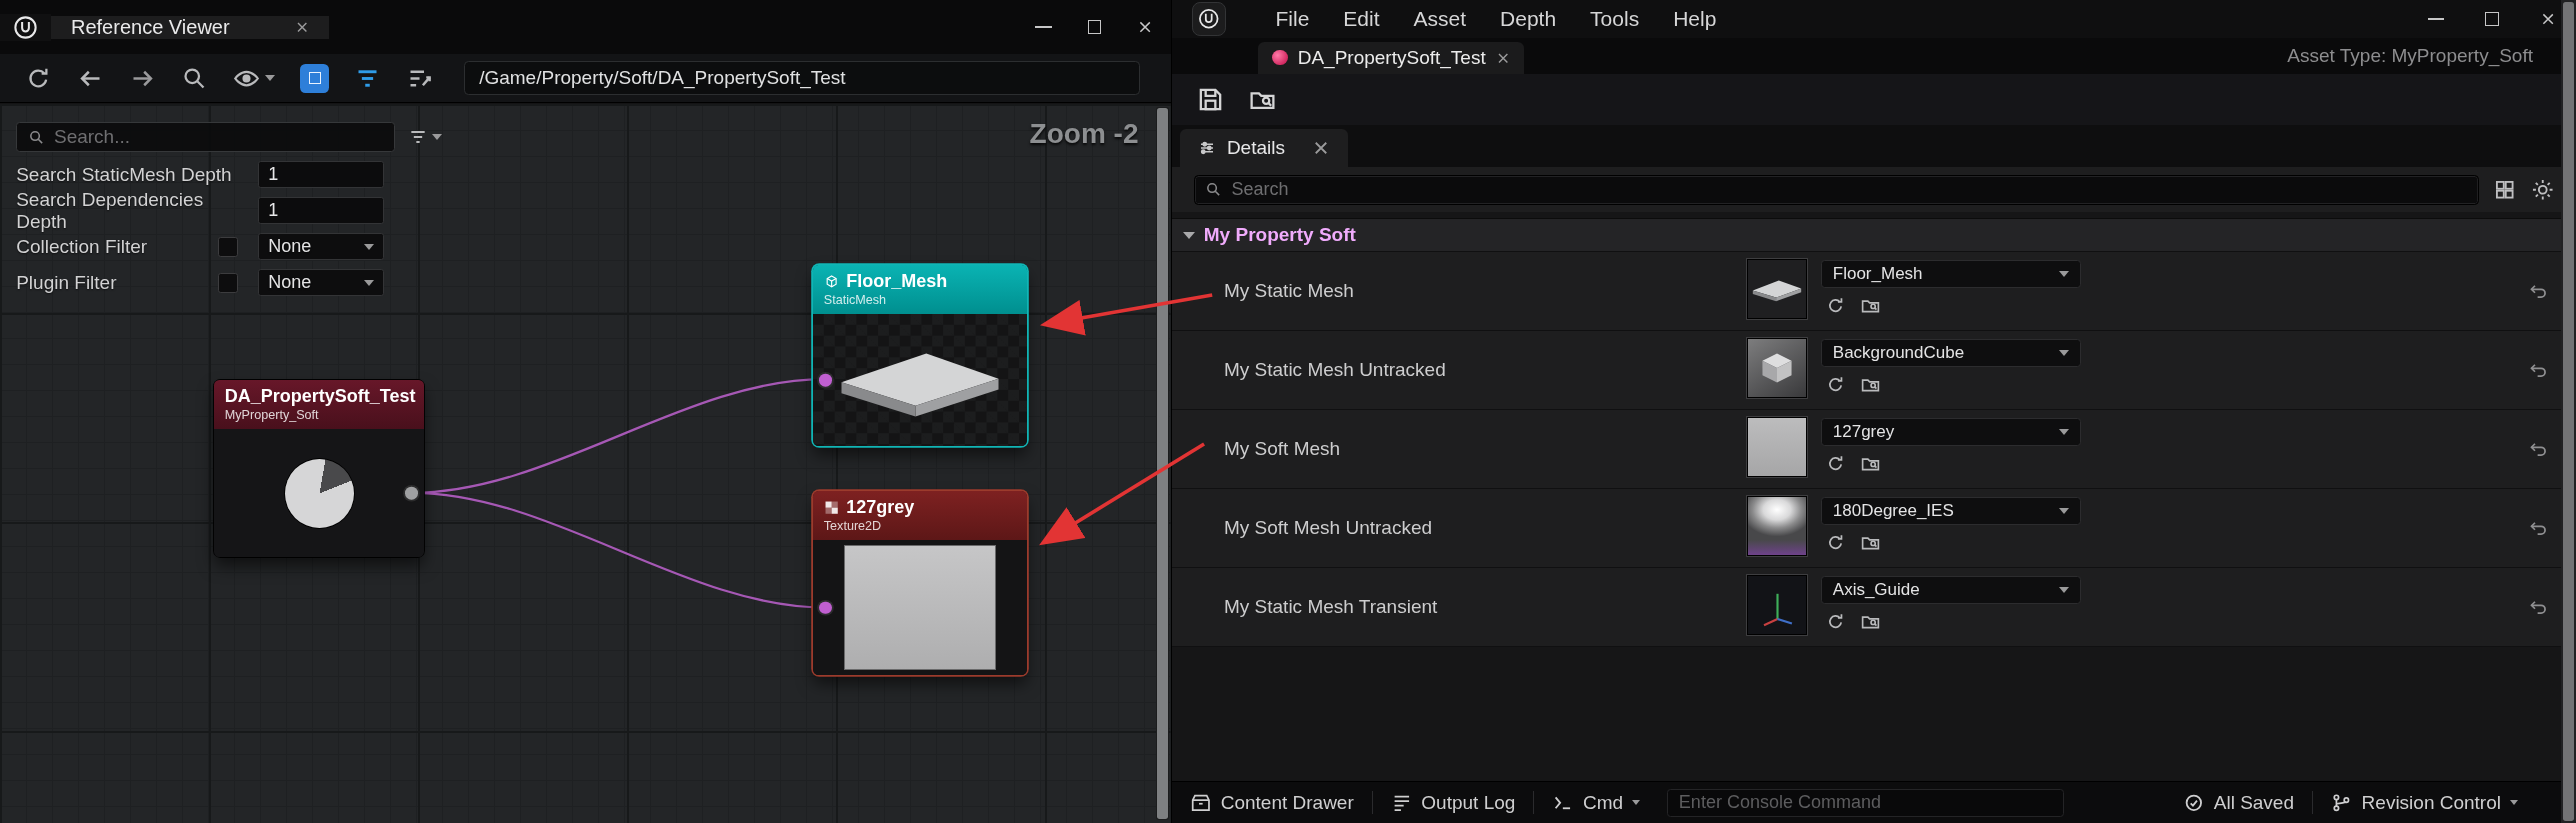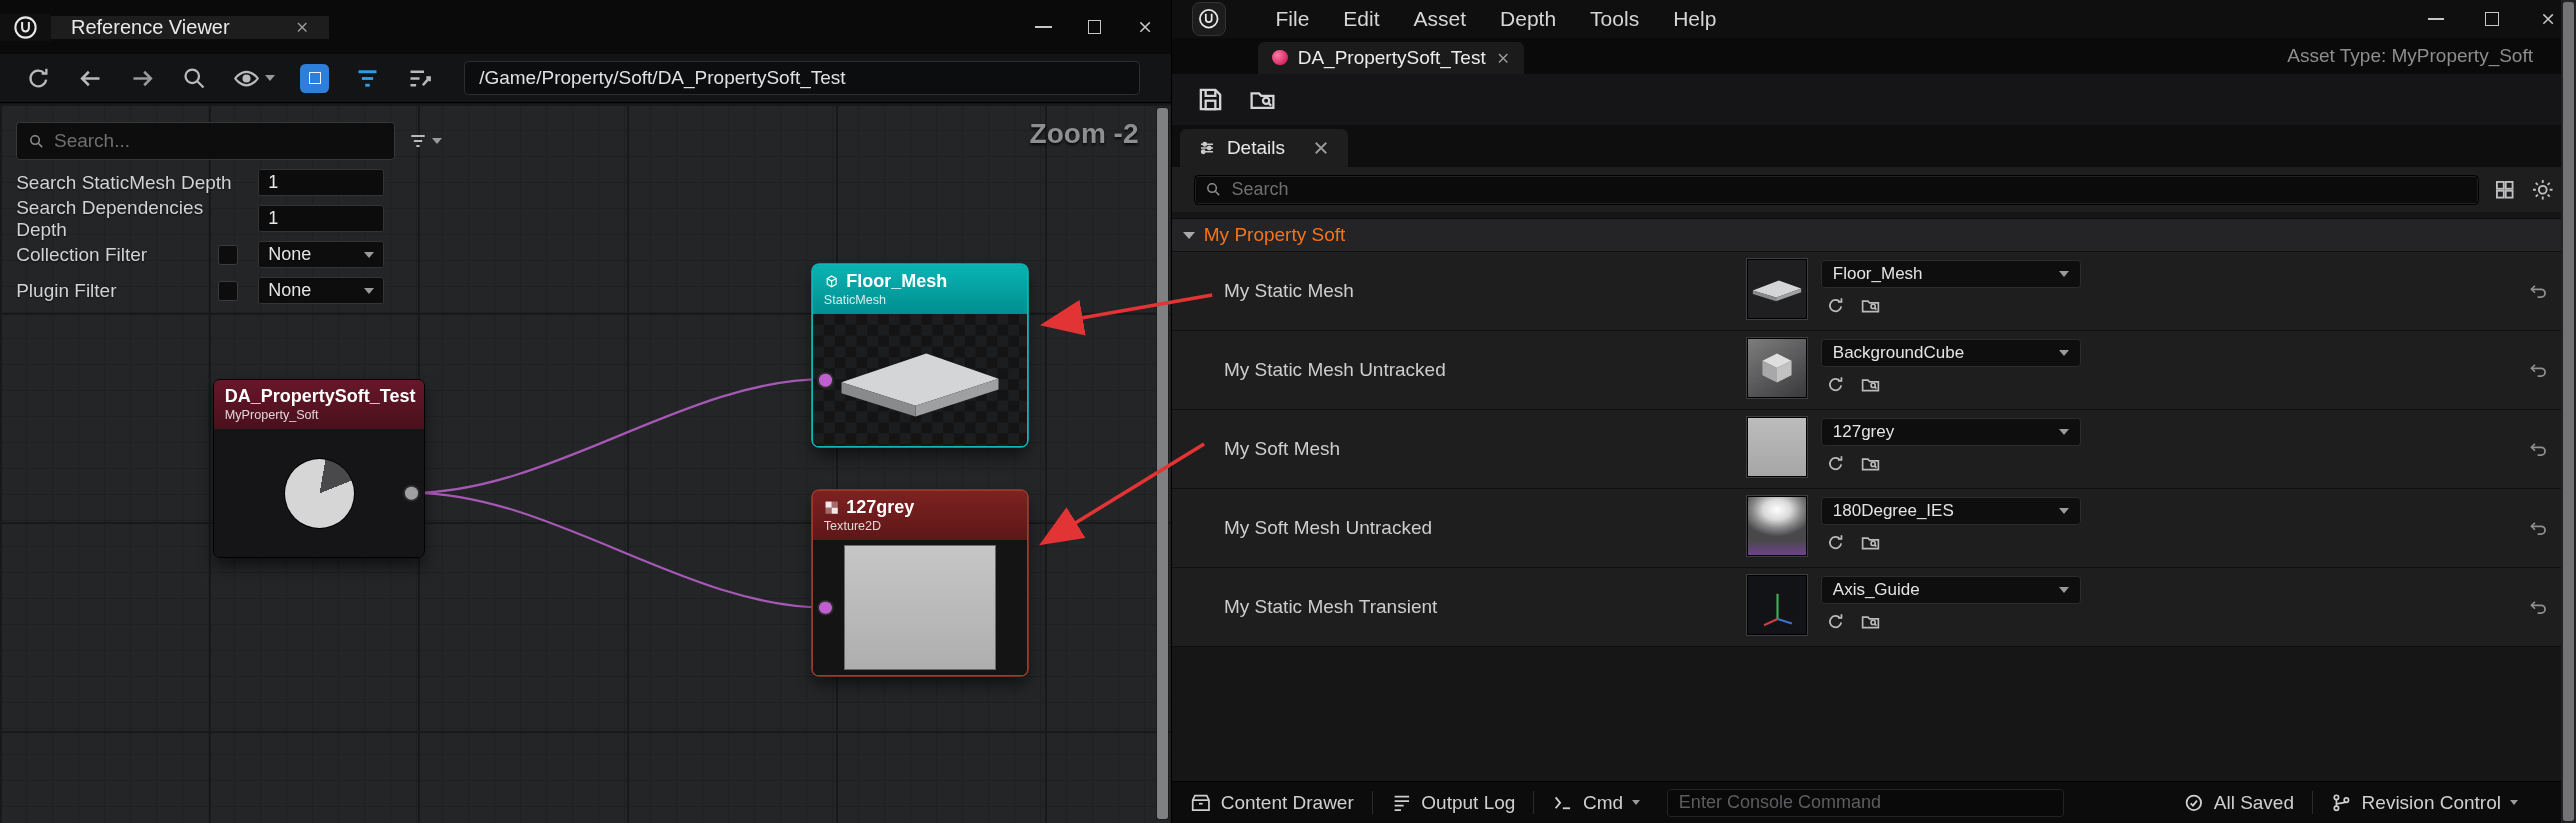--- a/index.html
+++ b/index.html
@@ -34,21 +34,21 @@
     background-color:#232527;
     background-image:
       linear-gradient(#17191a 1.8px, transparent 1.8px), linear-gradient(90deg,#17191a 1.8px, transparent 1.8px),
       linear-gradient(#1e2022 0.9px, transparent 0.9px), linear-gradient(90deg,#1e2022 0.9px, transparent 0.9px);
     background-size:209px 209px,209px 209px,26px 26px,26px 26px; }
   .rv-scroll { position:absolute; right:1.8px; top:2.7px; bottom:2.7px; width:13.5px; background:#1b1c1d; border-radius:2.7px; }
   .rv-scroll i { position:absolute; inset:0.9px; background:#7e8082; border-radius:2.7px; display:block; }
 
   .rv-settings { position:absolute; left:16.2px; top:18px; width:433px; }
   .rv-search-row { display:flex; align-items:center; gap:12.6px; }
-  .rv-search { width:379px; height:38px; background:rgba(10,10,11,.88); border:0.9px solid #36383a; border-radius:3.6px; display:flex; align-items:center; gap:9px; padding:0 10.8px; }
+  .rv-search { width:379px; height:30px; background:rgba(10,10,11,.88); border:0.9px solid #36383a; border-radius:3.6px; display:flex; align-items:center; gap:9px; padding:0 10.8px; }
   .rv-search .ic { width:17px; height:17px; }
   .rv-search input { flex:1; background:transparent; border:none; color:#d8d8d9; font-size:19px; }
   .rv-search input::placeholder { color:#6f6f71; }
   .rv-filter-btn { display:flex; align-items:center; gap:4.5px; }
   .rv-filter-btn .ic { width:20px; height:20px; }
   .caret { width:0; height:0; border-left:5.4px solid transparent; border-right:5.4px solid transparent; border-top:6.3px solid #9a9a9b; display:inline-block; }
   .rv-set-row { display:flex; align-items:center; height:27px; margin-top:9px; font-size:19px; color:#d2d2d3; text-shadow:0 0.9px 1.8px rgba(0,0,0,.6); }
   .rv-set-row .lbl { flex:0 0 242px; }
   .rv-set-row.narrow .lbl { flex:0 0 202px; }
   .rv-num { width:126px; height:27px; background:#0c0c0d; border:0.9px solid #333436; border-radius:2.7px; color:#e8e8e9; font-size:18px; padding:0 9px; }
@@ -101,21 +101,21 @@
   .details-tab .ic { width:18px; height:18px; }
   .details-label { font-size:19px; color:#e8e8e9; margin-right:16.2px; }
   .ed-searchrow { height:45px; background:#1e1e1f; display:flex; align-items:center; padding:0 21.7px; gap:14.4px; }
   .ed-search { flex:1; height:30px; background:#0b0b0c; border:0.9px solid #000; border-radius:4.5px; display:flex; align-items:center; gap:9px; padding:0 10.8px; box-shadow:inset 0 0 0 0.9px #222224; }
   .ed-search .ic { width:17px; height:17px; }
   .ed-search input { flex:1; background:transparent; border:none; color:#d8d8d9; font-size:18px; }
   .ed-search input::placeholder { color:#6e6e70; }
   .ed-searchrow > .ic { width:23.5px; height:23.5px; }
   .ed-cat { height:34px; margin-top:6.3px; background:#242426; border-top:0.9px solid #0c0c0c; border-bottom:0.9px solid #101011; display:flex; align-items:center; gap:9px; padding-left:10.8px; }
   .cat-caret { width:0; height:0; border-left:6.3px solid transparent; border-right:6.3px solid transparent; border-top:7.2px solid #a9a9ab; }
-  .cat-label { font-size:19px; font-weight:normal; color:#f97316; }
+  .cat-label { font-size:19px; font-weight:bold; color:#f0abfc; }
   .prop-row { height:79px; background:#1e1e1f; border-bottom:0.9px solid #101011; position:relative; }
   .prop-label { position:absolute; left:52px; top:50%; transform:translateY(-50%); font-size:19px; color:#cdcdce; }
   .prop-thumb { position:absolute; left:575px; top:7.2px; width:60px; height:60px; border:0.9px solid #000; box-shadow:0 0 0 0.9px #424244; display:flex; align-items:center; justify-content:center; overflow:hidden; }
   .thumb-floor { background:#1f1f21; }
   .thumb-cube { background:linear-gradient(145deg,#7d7d7e,#39393b); }
   .thumb-grey { background:linear-gradient(#bcbcbd,#a6a6a7); }
   .thumb-ies { background:linear-gradient(to top, rgba(142,62,192,.55), rgba(142,62,192,0) 26%), radial-gradient(ellipse 62% 46% at 50% 22%, #ffffff, #d9d9da 38%, #8a8a8b 68%, #48484a 100%); }
   .thumb-axis { background:#121317; }
   .prop-dd { position:absolute; left:649px; top:8.1px; width:260px; height:28px; background:#0e0e0f; border:0.9px solid #2c2c2e; border-radius:3.6px; display:flex; align-items:center; gap:7.2px; padding:0 10.8px; }
   .prop-dd span.v { flex:1; font-size:17px; color:#e4e4e5; white-space:nowrap; }

